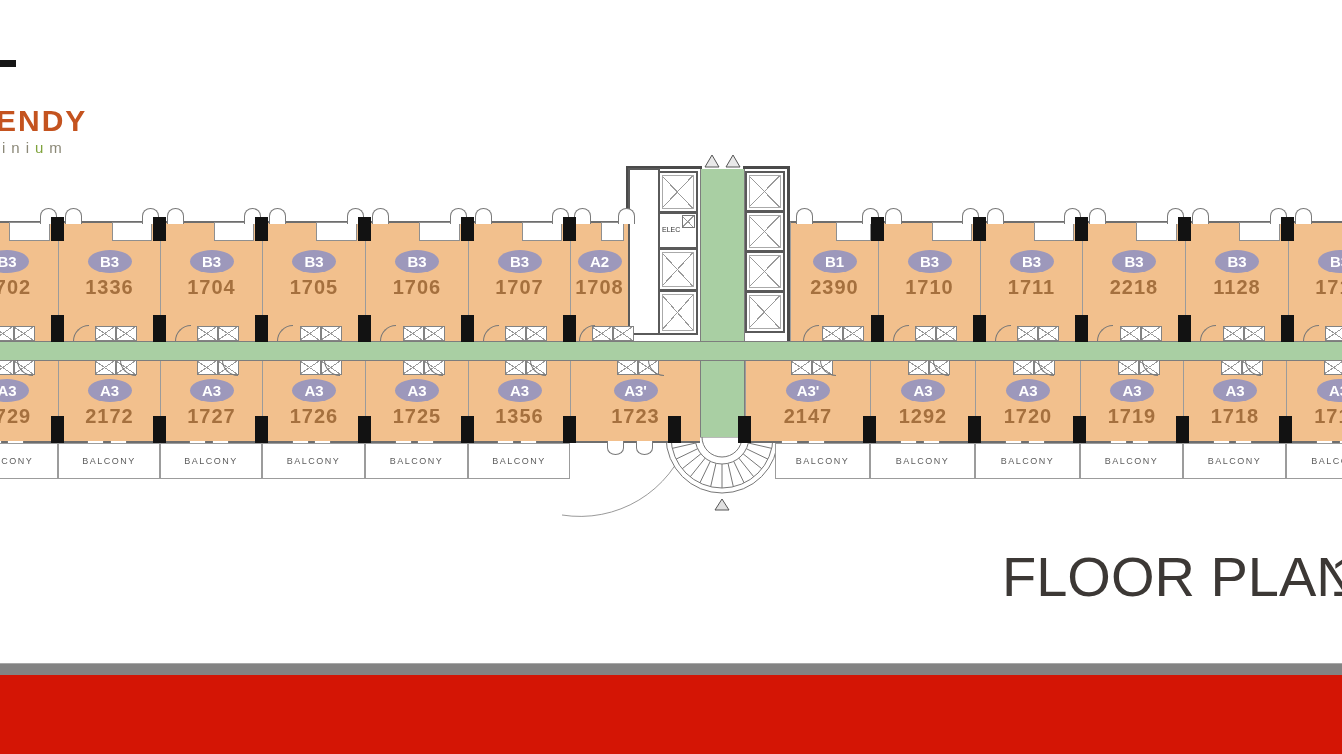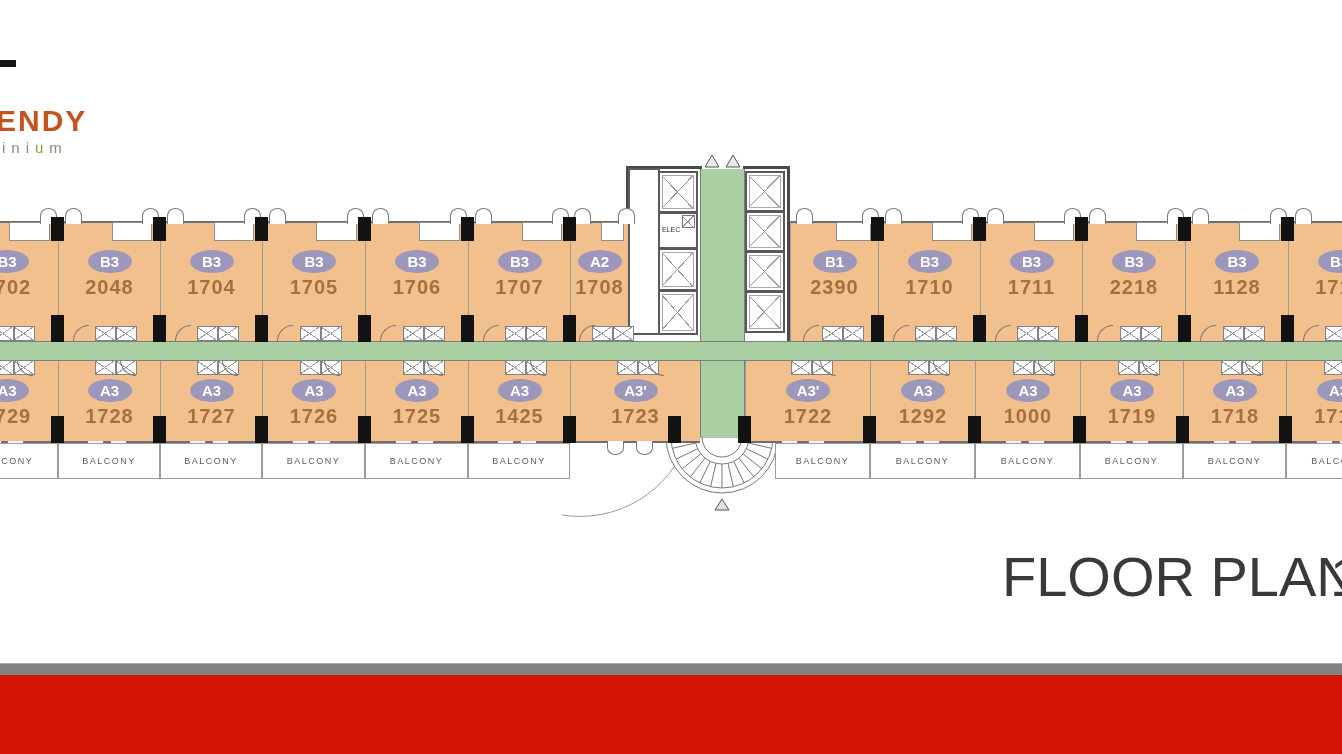--- a/index.html
+++ b/index.html
@@ -138,21 +138,21 @@
         <line x1="81.32615943336532" y1="11.714860956174075" x2="102.94941226302336" y2="22.128070694995476" stroke="#777" stroke-width="1"></line>
         <line x1="83.32305362890924" y1="6.008065216820495" x2="106.721323521273" y2="11.348567631772047" stroke="#777" stroke-width="1"></line>
       </svg>
     <svg class="svgabs" style="left:711px;top:496px;" width="22" height="18">
       <polygon points="11,3 4,14 18,14" fill="#e0e0e0" stroke="#555" stroke-width="1"></polygon>
     </svg>
   <div class="unit unit-top" style="left: -45px; width: 103px;"><div class="notch"></div><div class="arc-up" style="left: 82%;"></div><span class="badge">B3</span><span class="unum">1702</span><div class="xpair">
           <div class="xbox"></div>
           <div class="xbox"></div>
         </div></div>
-      <div class="unit unit-top" style="left: 58px; width: 102px;"><div class="notch"></div><div class="arc-up" style="left: 6%;"></div><div class="arc-up" style="left: 82%;"></div><span class="badge">B3</span><span class="unum">2048</span><div class="xpair">
+      <div class="unit unit-top" style="left: 58px; width: 102px;"><div class="notch"></div><div class="arc-up" style="left: 6%;"></div><div class="arc-up" style="left: 82%;"></div><span class="badge">B3</span><span class="unum">1336</span><div class="xpair">
           <div class="xbox"></div>
           <div class="xbox"></div>
         </div><div class="darc"></div></div>
       <div class="unit unit-top" style="left: 160px; width: 102px;"><div class="notch"></div><div class="arc-up" style="left: 6%;"></div><div class="arc-up" style="left: 82%;"></div><span class="badge">B3</span><span class="unum">1704</span><div class="xpair">
           <div class="xbox"></div>
           <div class="xbox"></div>
         </div><div class="darc"></div></div>
       <div class="unit unit-top" style="left: 262px; width: 103px;"><div class="notch"></div><div class="arc-up" style="left: 6%;"></div><div class="arc-up" style="left: 82%;"></div><span class="badge">B3</span><span class="unum">1705</span><div class="xpair">
           <div class="xbox"></div>
           <div class="xbox"></div>
@@ -192,53 +192,53 @@
       <div class="unit unit-top" style="left: 1288px; width: 102px;"><div class="notch"></div><div class="arc-up" style="left: 6%;"></div><span class="badge">B3</span><span class="unum">1714</span><div class="xpair">
           <div class="xbox"></div>
         </div><div class="darc"></div></div>
       <div class="unit unit-bottom" style="left: -45px; width: 103px;"><div class="xpair">
           <div class="xbox"></div>
           <div class="xbox"></div>
         </div><div class="darc"></div><span class="badge">A3</span><span class="unum">1729</span><div class="bdoor" style="left: 28%;"></div><div class="bdoor" style="left: 50%;"></div></div>
       <div class="unit unit-bottom" style="left: 58px; width: 102px;"><div class="xpair">
           <div class="xbox"></div>
           <div class="xbox"></div>
-        </div><div class="darc"></div><span class="badge">A3</span><span class="unum">1728</span><div class="bdoor" style="left: 28%;"></div><div class="bdoor" style="left: 50%;"></div></div>
+        </div><div class="darc"></div><span class="badge">A3</span><span class="unum">2172</span><div class="bdoor" style="left: 28%;"></div><div class="bdoor" style="left: 50%;"></div></div>
       <div class="unit unit-bottom" style="left: 160px; width: 102px;"><div class="xpair">
           <div class="xbox"></div>
           <div class="xbox"></div>
         </div><div class="darc"></div><span class="badge">A3</span><span class="unum">1727</span><div class="bdoor" style="left: 28%;"></div><div class="bdoor" style="left: 50%;"></div></div>
       <div class="unit unit-bottom" style="left: 262px; width: 103px;"><div class="xpair">
           <div class="xbox"></div>
           <div class="xbox"></div>
         </div><div class="darc"></div><span class="badge">A3</span><span class="unum">1726</span><div class="bdoor" style="left: 28%;"></div><div class="bdoor" style="left: 50%;"></div></div>
       <div class="unit unit-bottom" style="left: 365px; width: 103px;"><div class="xpair">
           <div class="xbox"></div>
           <div class="xbox"></div>
         </div><div class="darc"></div><span class="badge">A3</span><span class="unum">1725</span><div class="bdoor" style="left: 28%;"></div><div class="bdoor" style="left: 50%;"></div></div>
       <div class="unit unit-bottom" style="left: 468px; width: 102px;"><div class="xpair">
           <div class="xbox"></div>
           <div class="xbox"></div>
-        </div><div class="darc"></div><span class="badge">A3</span><span class="unum">1425</span><div class="bdoor" style="left: 28%;"></div><div class="bdoor" style="left: 50%;"></div></div>
+        </div><div class="darc"></div><span class="badge">A3</span><span class="unum">1356</span><div class="bdoor" style="left: 28%;"></div><div class="bdoor" style="left: 50%;"></div></div>
       <div class="unit unit-bottom" style="left: 570px; width: 130px;"><div class="xpair">
           <div class="xbox"></div>
           <div class="xbox"></div>
         </div><div class="darc"></div><span class="badge">A3'</span><span class="unum">1723</span><div class="bdoor" style="left: 28%;"></div><div class="bdoor" style="left: 50%;"></div></div>
       <div class="unit unit-bottom" style="left: 745px; width: 125px;"><div class="xpair">
           <div class="xbox"></div>
           <div class="xbox"></div>
-        </div><div class="darc"></div><span class="badge">A3'</span><span class="unum">1722</span><div class="bdoor" style="left: 28%;"></div><div class="bdoor" style="left: 50%;"></div></div>
+        </div><div class="darc"></div><span class="badge">A3'</span><span class="unum">2147</span><div class="bdoor" style="left: 28%;"></div><div class="bdoor" style="left: 50%;"></div></div>
       <div class="unit unit-bottom" style="left: 870px; width: 105px;"><div class="xpair">
           <div class="xbox"></div>
           <div class="xbox"></div>
         </div><div class="darc"></div><span class="badge">A3</span><span class="unum">1292</span><div class="bdoor" style="left: 28%;"></div><div class="bdoor" style="left: 50%;"></div></div>
       <div class="unit unit-bottom" style="left: 975px; width: 105px;"><div class="xpair">
           <div class="xbox"></div>
           <div class="xbox"></div>
-        </div><div class="darc"></div><span class="badge">A3</span><span class="unum">1000</span><div class="bdoor" style="left: 28%;"></div><div class="bdoor" style="left: 50%;"></div></div>
+        </div><div class="darc"></div><span class="badge">A3</span><span class="unum">1720</span><div class="bdoor" style="left: 28%;"></div><div class="bdoor" style="left: 50%;"></div></div>
       <div class="unit unit-bottom" style="left: 1080px; width: 103px;"><div class="xpair">
           <div class="xbox"></div>
           <div class="xbox"></div>
         </div><div class="darc"></div><span class="badge">A3</span><span class="unum">1719</span><div class="bdoor" style="left: 28%;"></div><div class="bdoor" style="left: 50%;"></div></div>
       <div class="unit unit-bottom" style="left: 1183px; width: 103px;"><div class="xpair">
           <div class="xbox"></div>
           <div class="xbox"></div>
         </div><div class="darc"></div><span class="badge">A3</span><span class="unum">1718</span><div class="bdoor" style="left: 28%;"></div><div class="bdoor" style="left: 50%;"></div></div>
       <div class="unit unit-bottom" style="left: 1286px; width: 104px;"><div class="xpair">
           <div class="xbox"></div>

